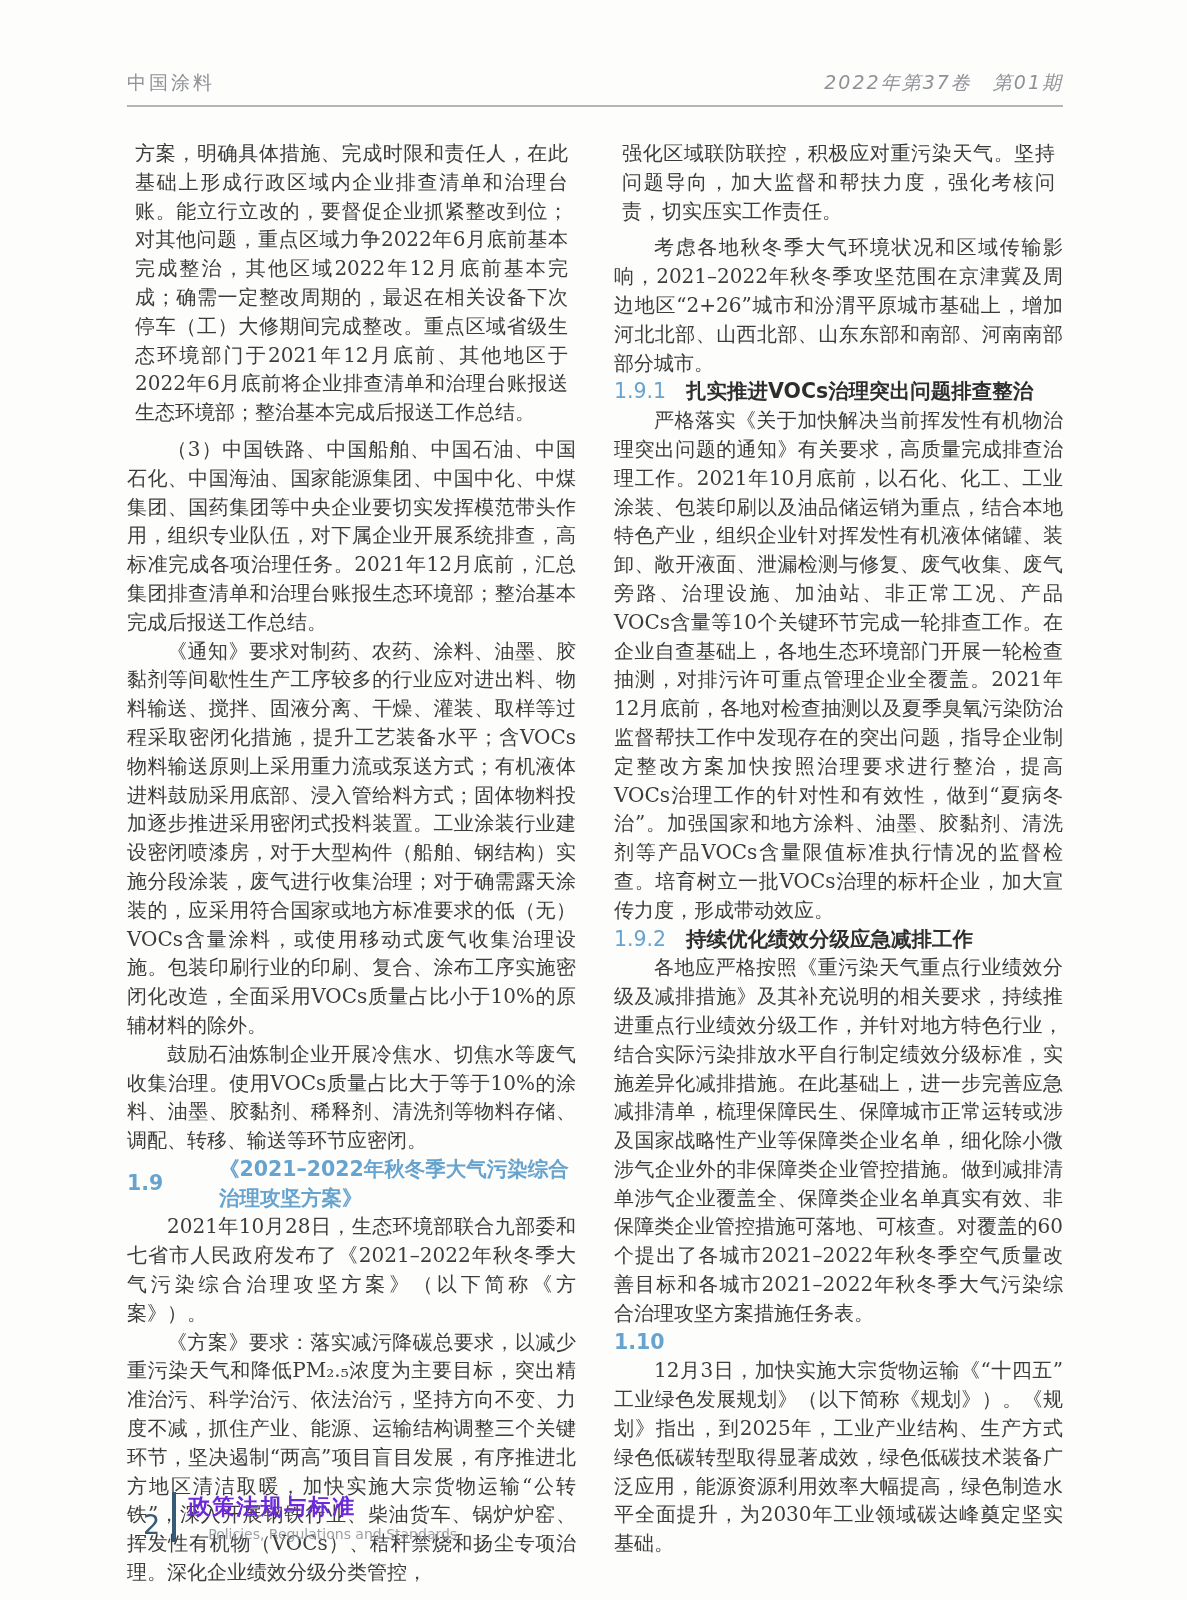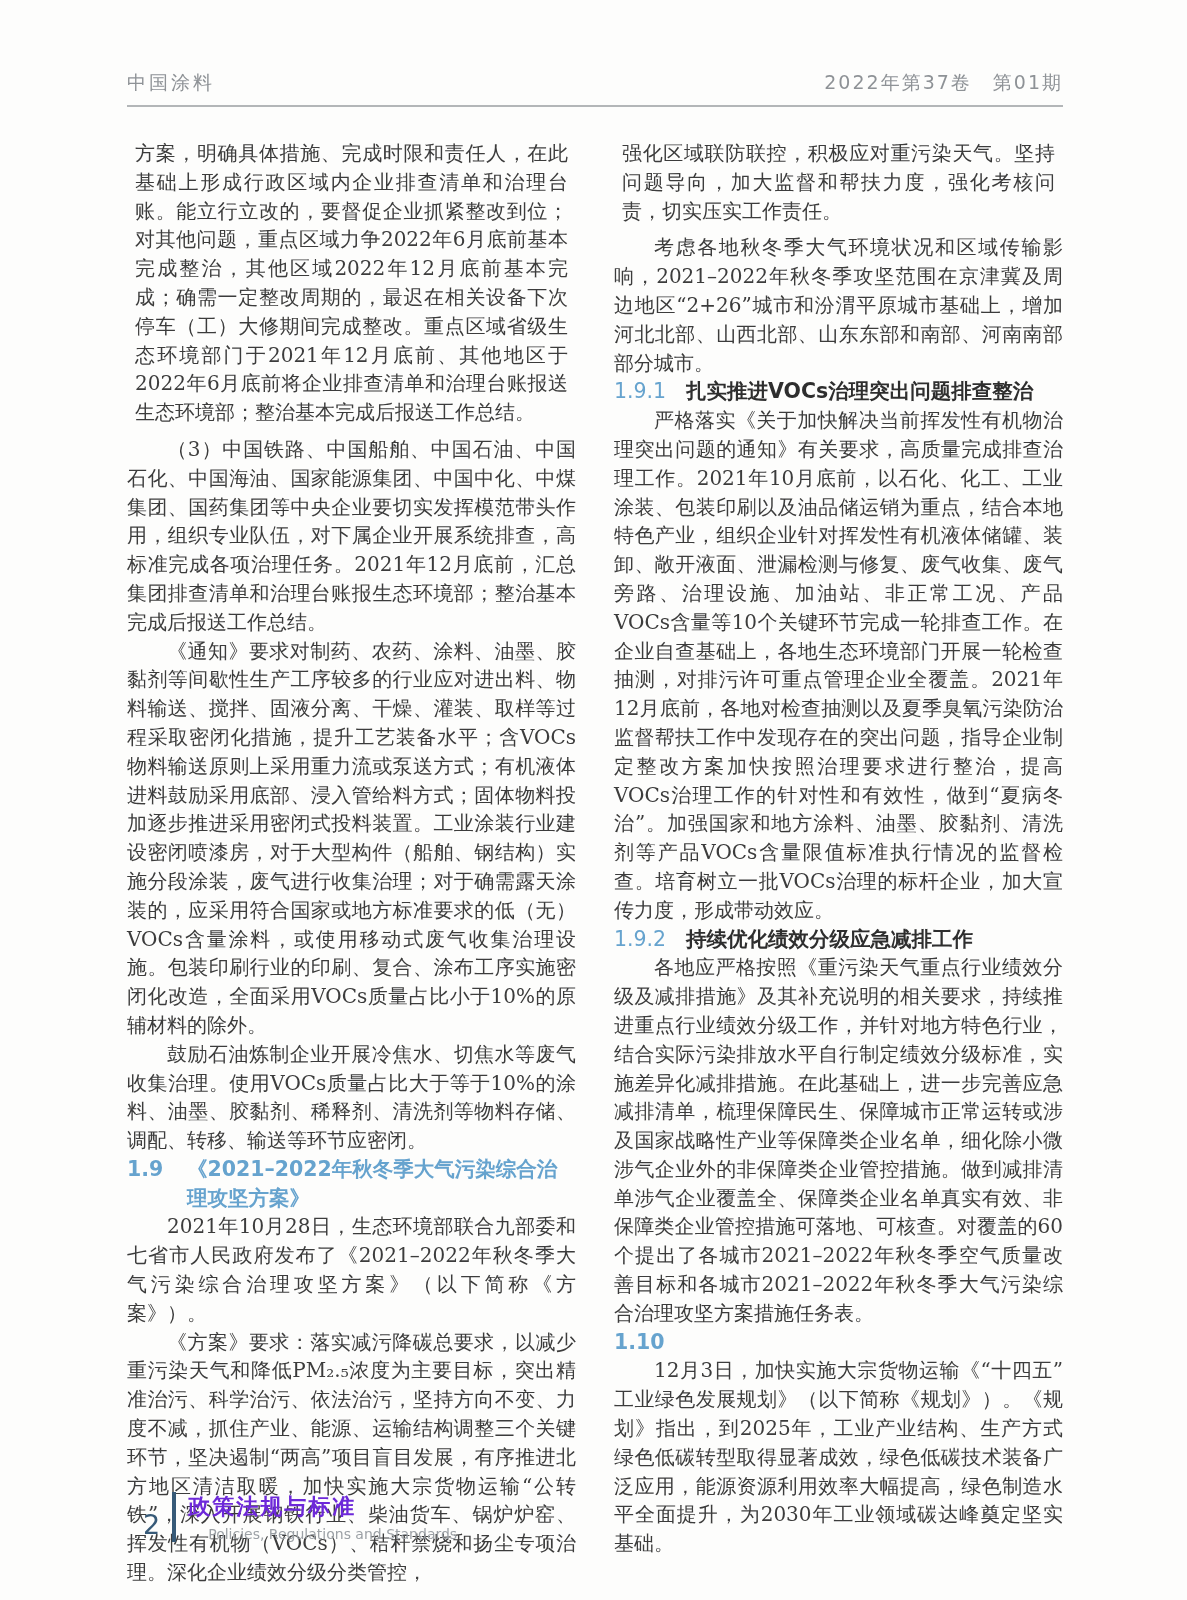--- a/index.html
+++ b/index.html
@@ -21,21 +21,21 @@
     display: flex;
     justify-content: space-between;
     align-items: flex-end;
     font-family: "DejaVu Sans", "Liberation Sans", sans-serif;
     color: #8e9296;
     font-size: 19px;
     letter-spacing: 3px;
     padding-bottom: 9px;
     border-bottom: 2px solid #b3b6b8;
   }
-  .page-header .issue { letter-spacing: 2px; }
+  .page-header .issue { letter-spacing: 2px; font-style: italic; }
 
   
   .columns {
     position: absolute;
     left: 127px; top: 131px;
     width: 936px;
     display: flex;
     gap: 38px;
   }
   .col {
@@ -49,22 +49,23 @@
   .par-flush { margin: 8px; text-indent: 0; }
 
   .sec-h2, .sec-h3 {
     display: flex;
     margin: 0;
     font-family: "DejaVu Sans", "Liberation Sans", sans-serif;
     font-weight: bold;
     font-size: 20.5px;
     line-height: 28.8px;
     text-align: left;
+    align-items: center;
   }
-  .sec-h2 { color: var(--accent-blue, #66a3ce); }
+  .sec-h2 { color: var(--accent-blue, #66a3ce); gap: 32px; }
   .sec-h2 .h-num { flex: 0 0 60px; }
   .sec-h2 .h-title { flex: 1; }
   .sec-h3 .h-num { flex: 0 0 72px; color: var(--accent-blue, #66a3ce); font-weight: normal; }
   .sec-h3 .h-title { flex: 1; color: #2e2e2e; }
 
   
   .page-footer {
     position: absolute;
     left: 143px; top: 1492px;
     display: flex;

